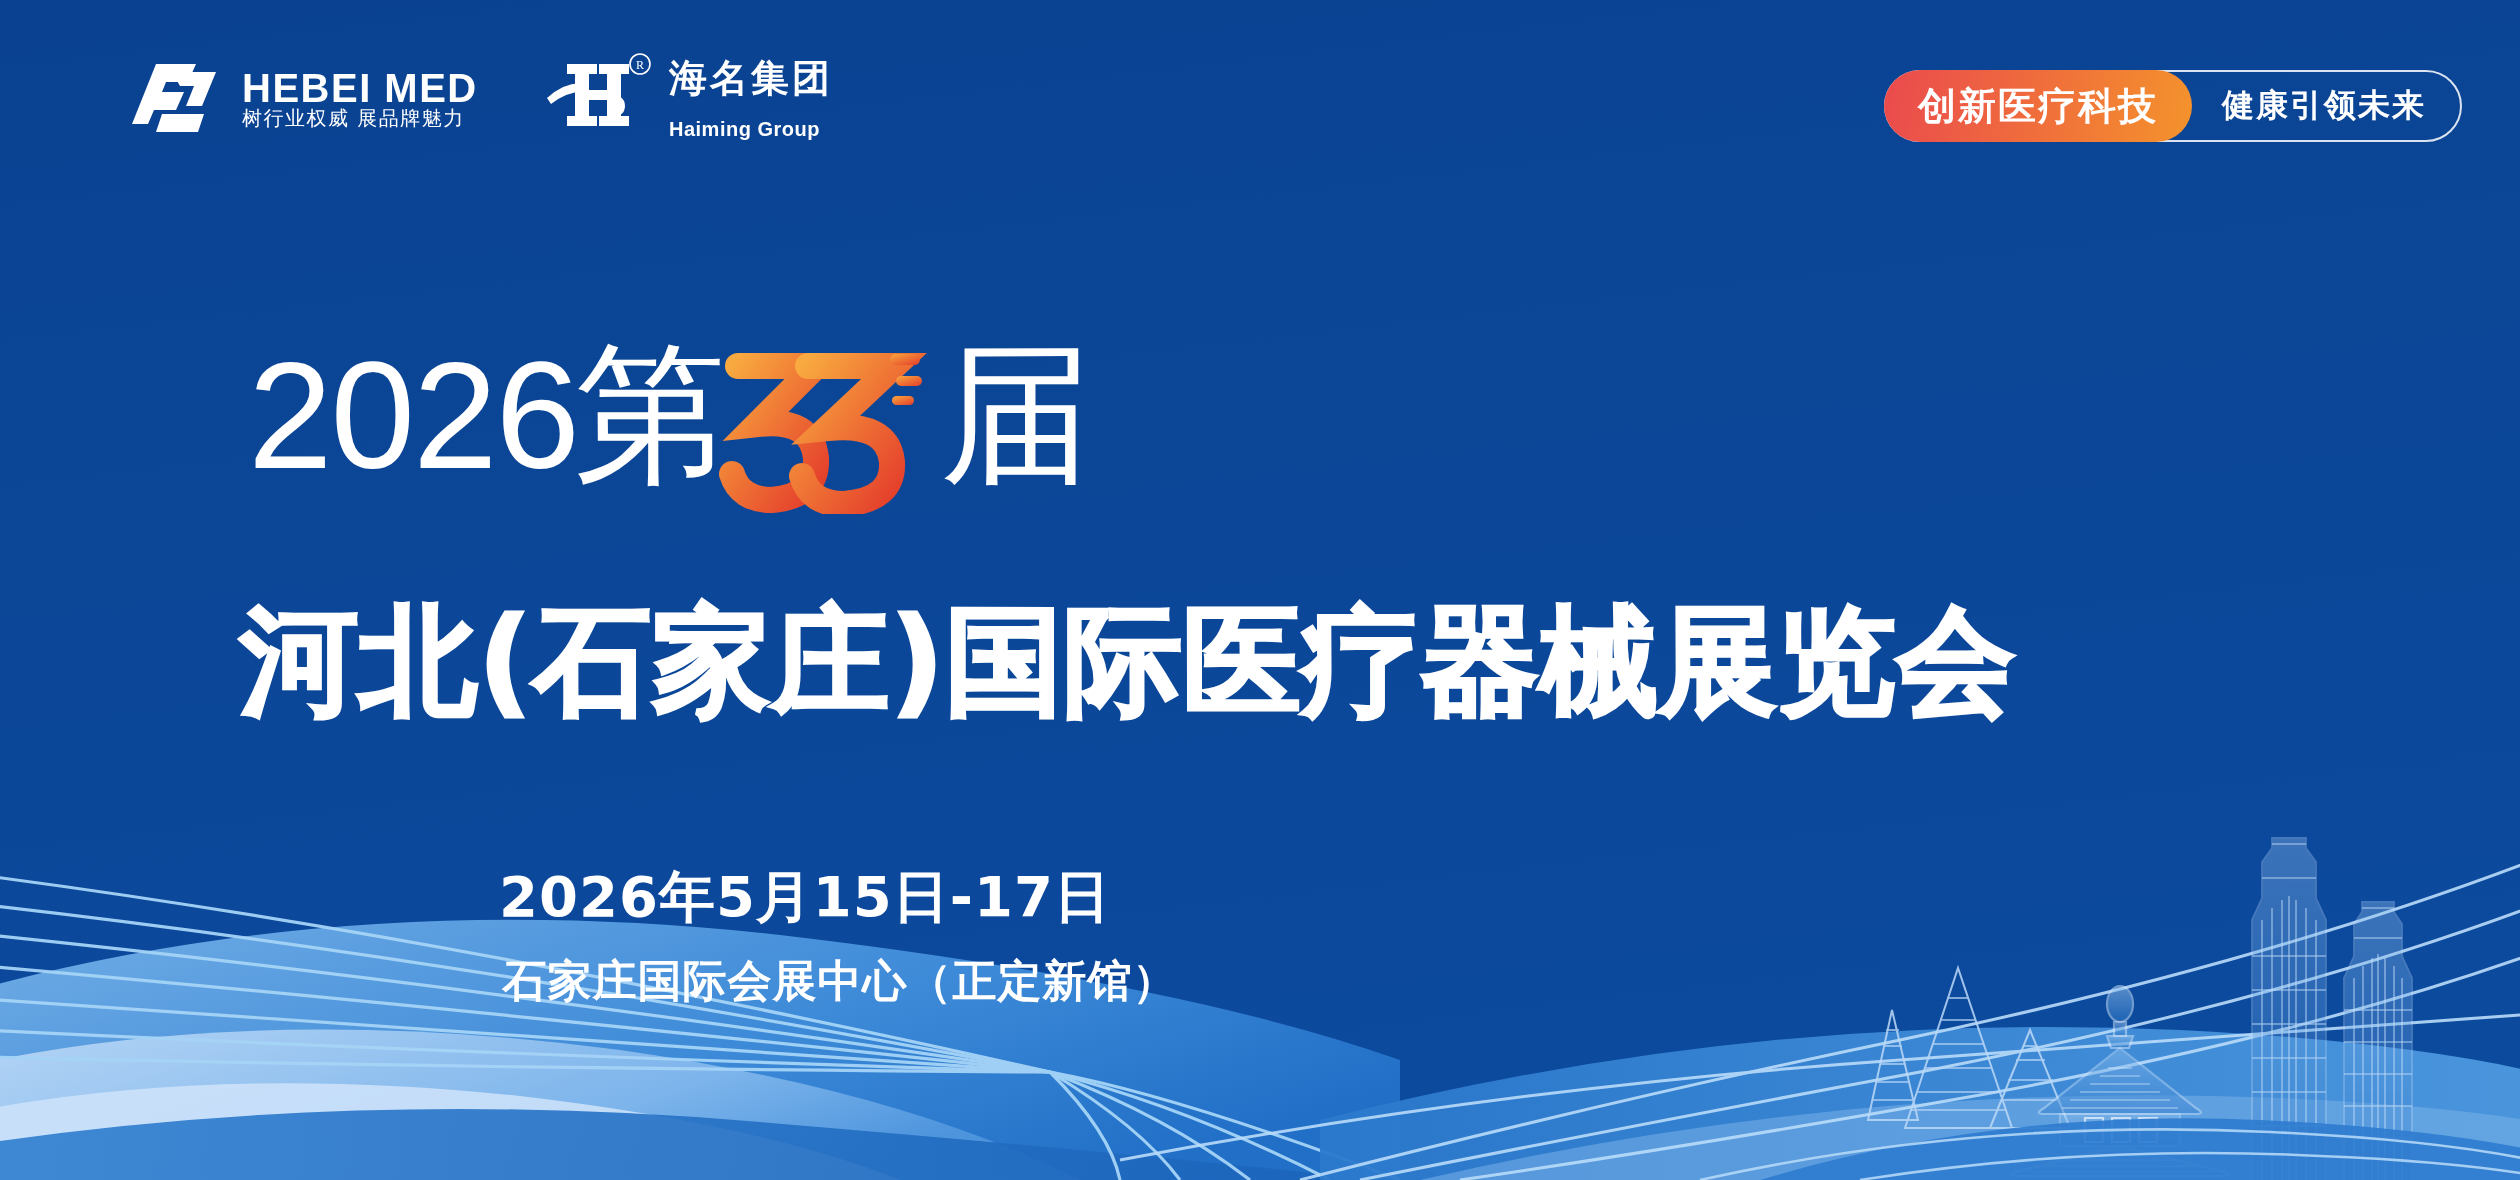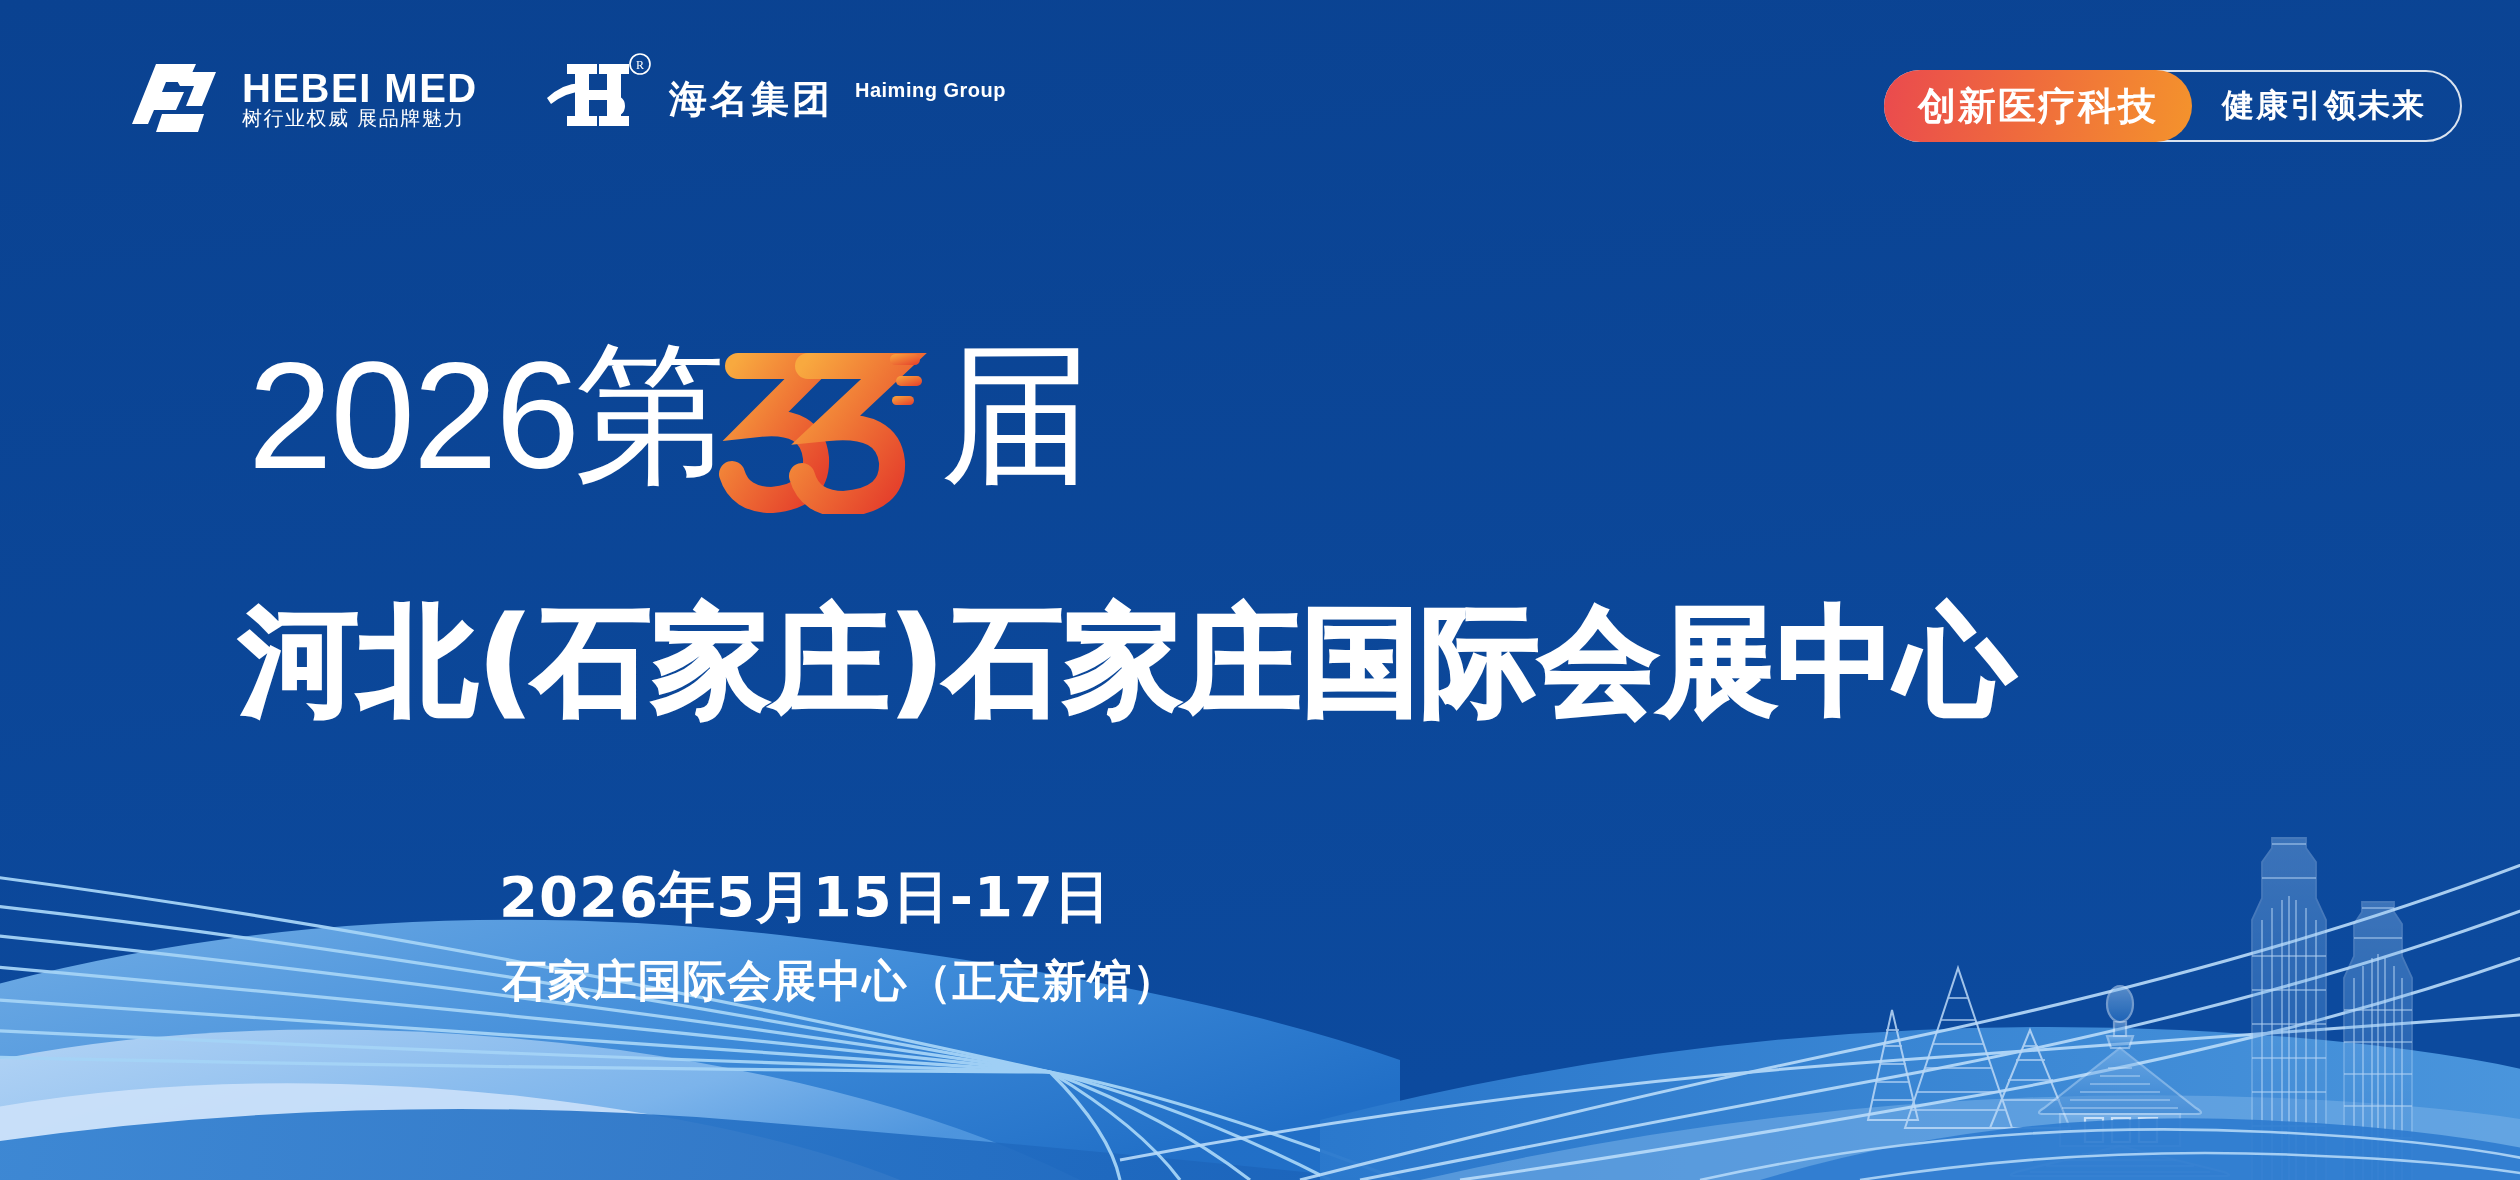--- a/index.html
+++ b/index.html
@@ -23,21 +23,21 @@
   .logo-hebei { position:absolute; left:132px; top:62px; display:flex; align-items:center; gap:18px; }
   .hebei-mark { width:92px; height:72px; flex:none; }
   .hebei-text { display:flex; flex-direction:column; gap:0; }
   .hebei-en { font-size:40px; font-weight:700; color:#fff; letter-spacing:1.5px; line-height:1;
               font-family:"Liberation Sans",sans-serif; }
   .hebei-cn { font-size:20px; color:#fff; letter-spacing:1.5px; line-height:1;
               font-family:"DejaVu Sans","Liberation Sans",sans-serif; }
 
   .logo-haiming { position:absolute; left:545px; top:50px; display:flex; align-items:center; gap:14px; }
   .haiming-mark { width:110px; height:90px; flex:none; position:relative; }
-  .haiming-text { display:flex; flex-direction:row; gap:22px; padding-top:8px; }
+  .haiming-text { display:flex; flex-direction:column; gap:22px; padding-top:8px; }
   .haiming-cn { font-size:38px; font-weight:700; color:#fff; letter-spacing:3px; line-height:1;
                 font-family:"DejaVu Sans","Liberation Sans",sans-serif; }
   .haiming-en { font-size:20px; font-weight:700; color:#fff; letter-spacing:0.5px; line-height:1; }
 
   .slogan-badge {
     position:absolute; right:58px; top:58px;
     height:72px; display:flex; align-items:stretch;
     border:2px solid rgba(255,255,255,0.85);
     border-radius:36px;
     padding:0;
@@ -346,21 +346,21 @@
         <g fill="url(#gNum)">
           <rect x="178" y="30" width="30" height="11" rx="5.5"></rect>
           <rect x="184" y="52" width="26" height="10" rx="5"></rect>
           <rect x="180" y="72" width="22" height="9" rx="4.5"></rect>
         </g>
       </svg>
 
       <span class="ed-jie">届</span>
     </div>
 
-    <div class="line-title">河北(石家庄)石家庄国际会展中心</div>
+    <div class="line-title">河北(石家庄)国际医疗器械展览会</div>
 
     <div class="line-date">
       <span class="shift">2026年5月15日-17日</span>
     </div>
 
     <div class="line-venue">
       <span class="shift">石家庄国际会展中心（正定新馆）</span>
     </div>
   </div>
 

